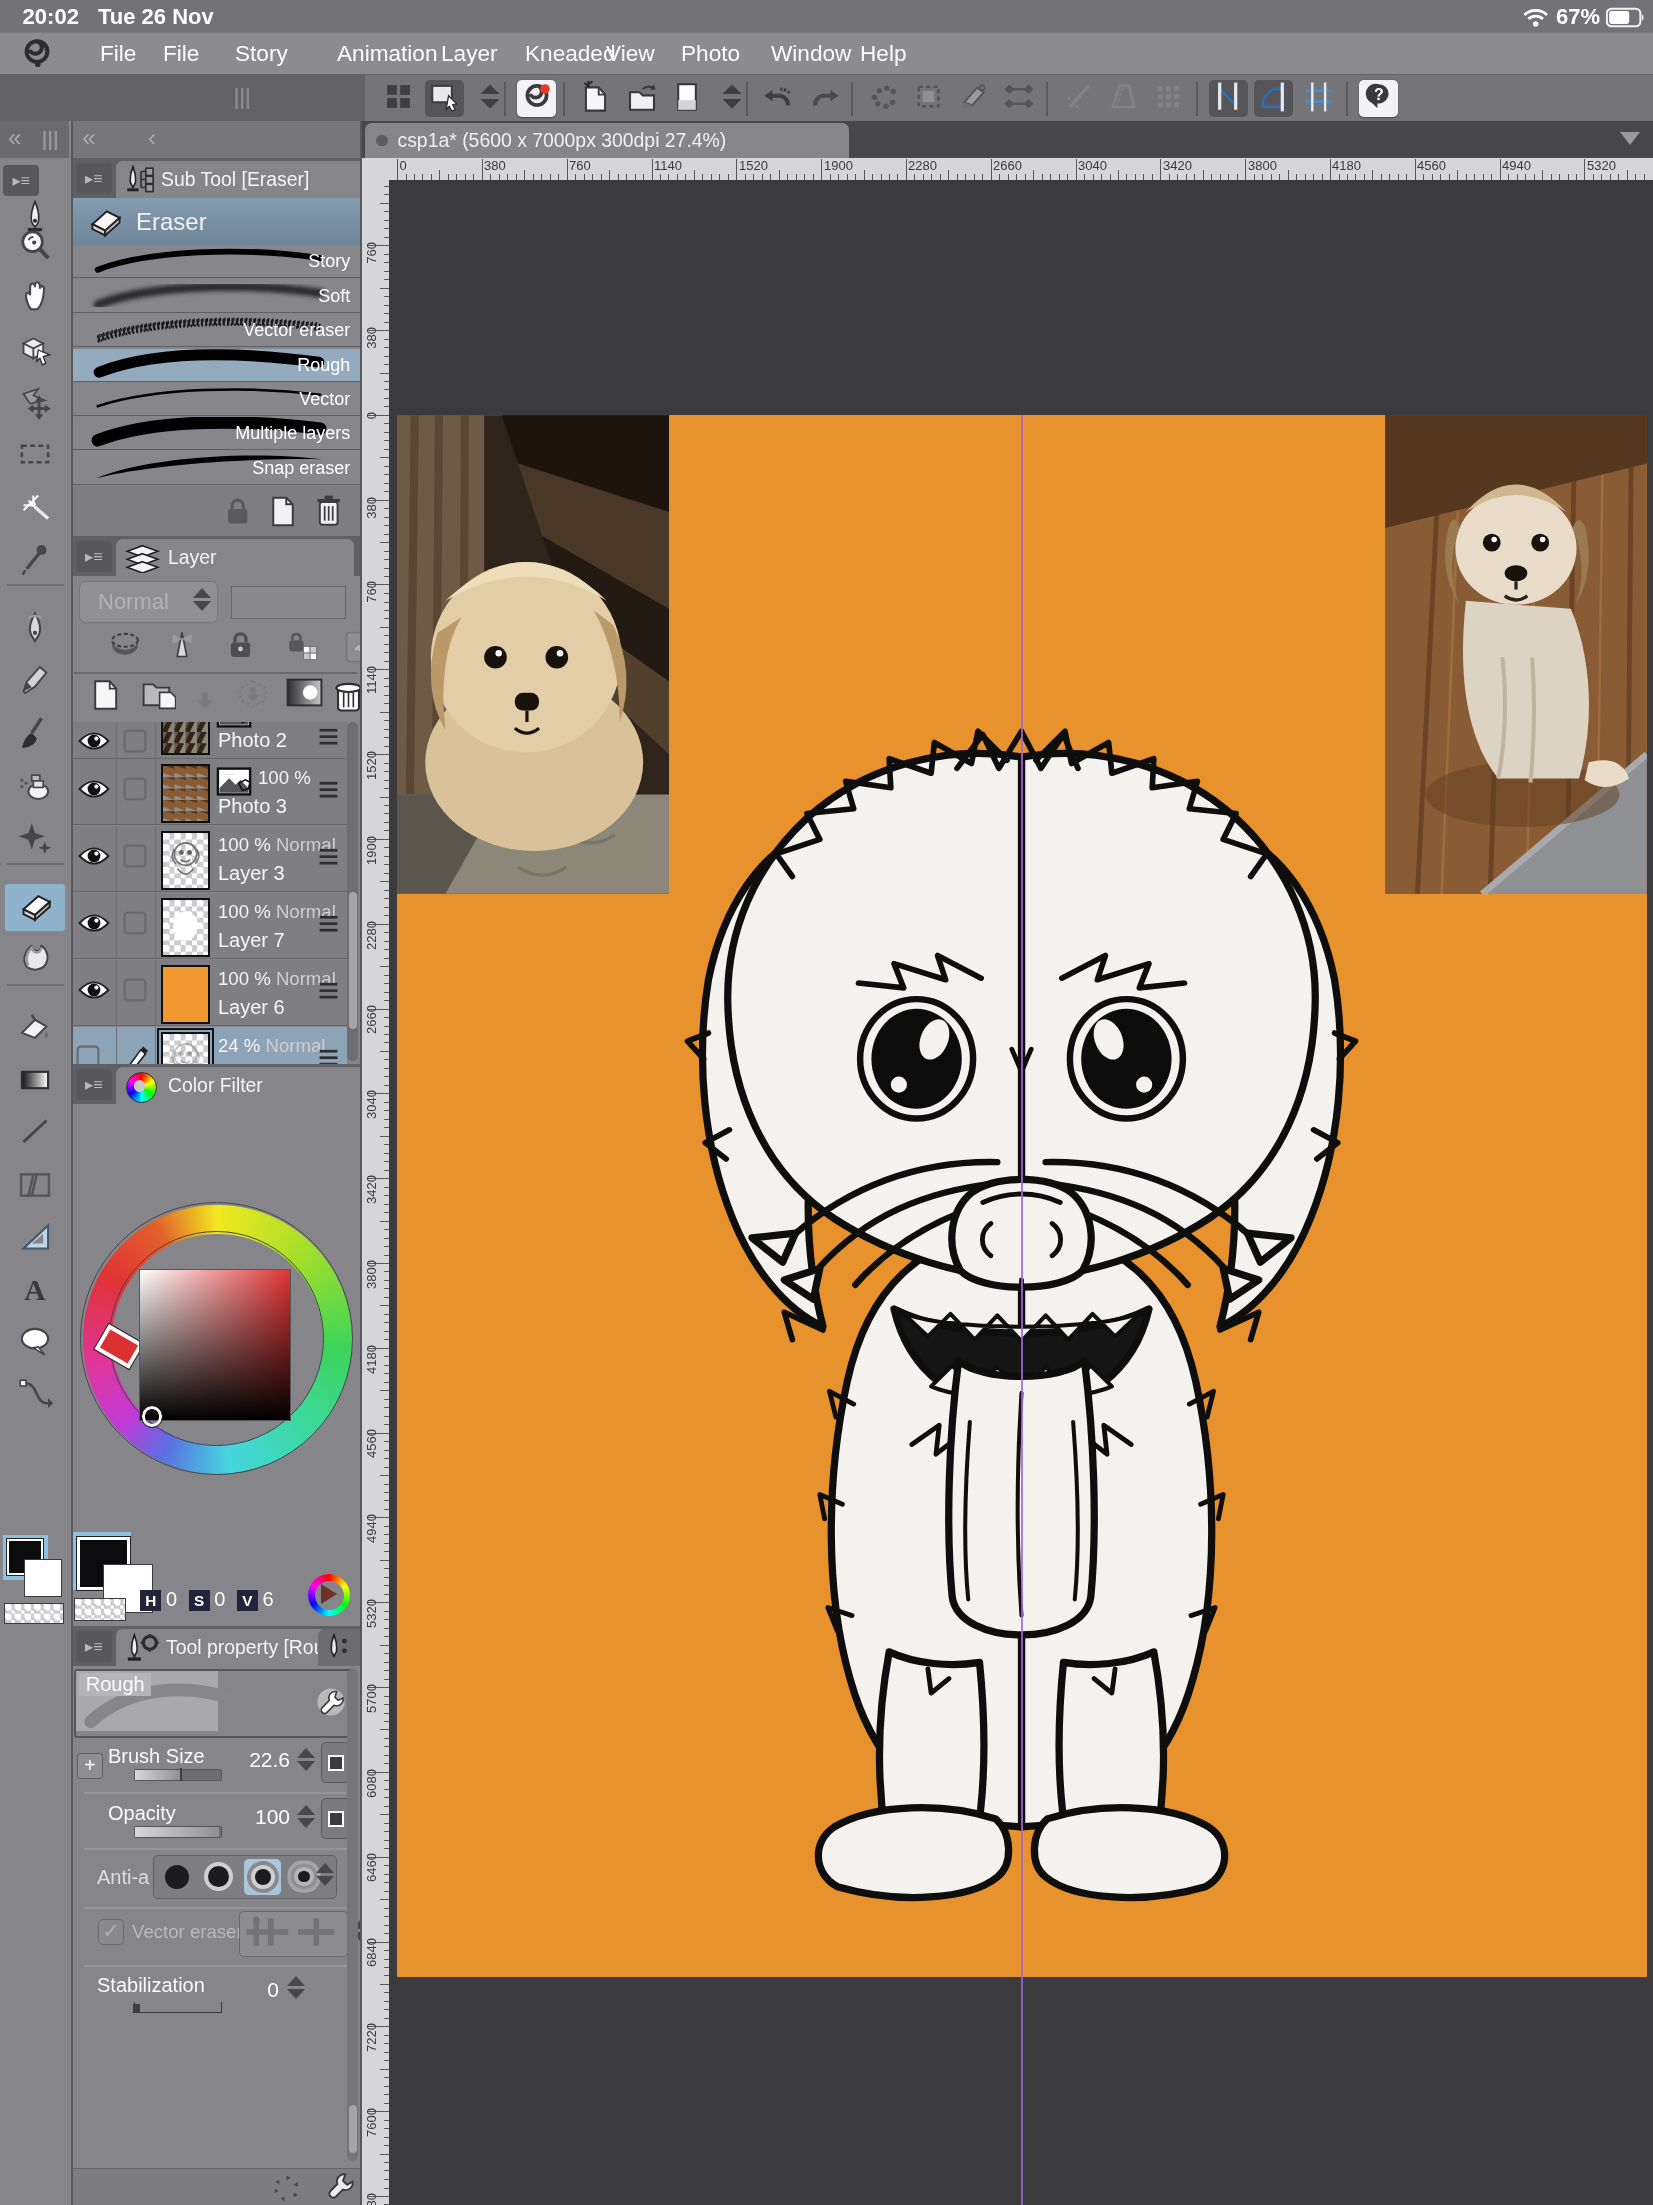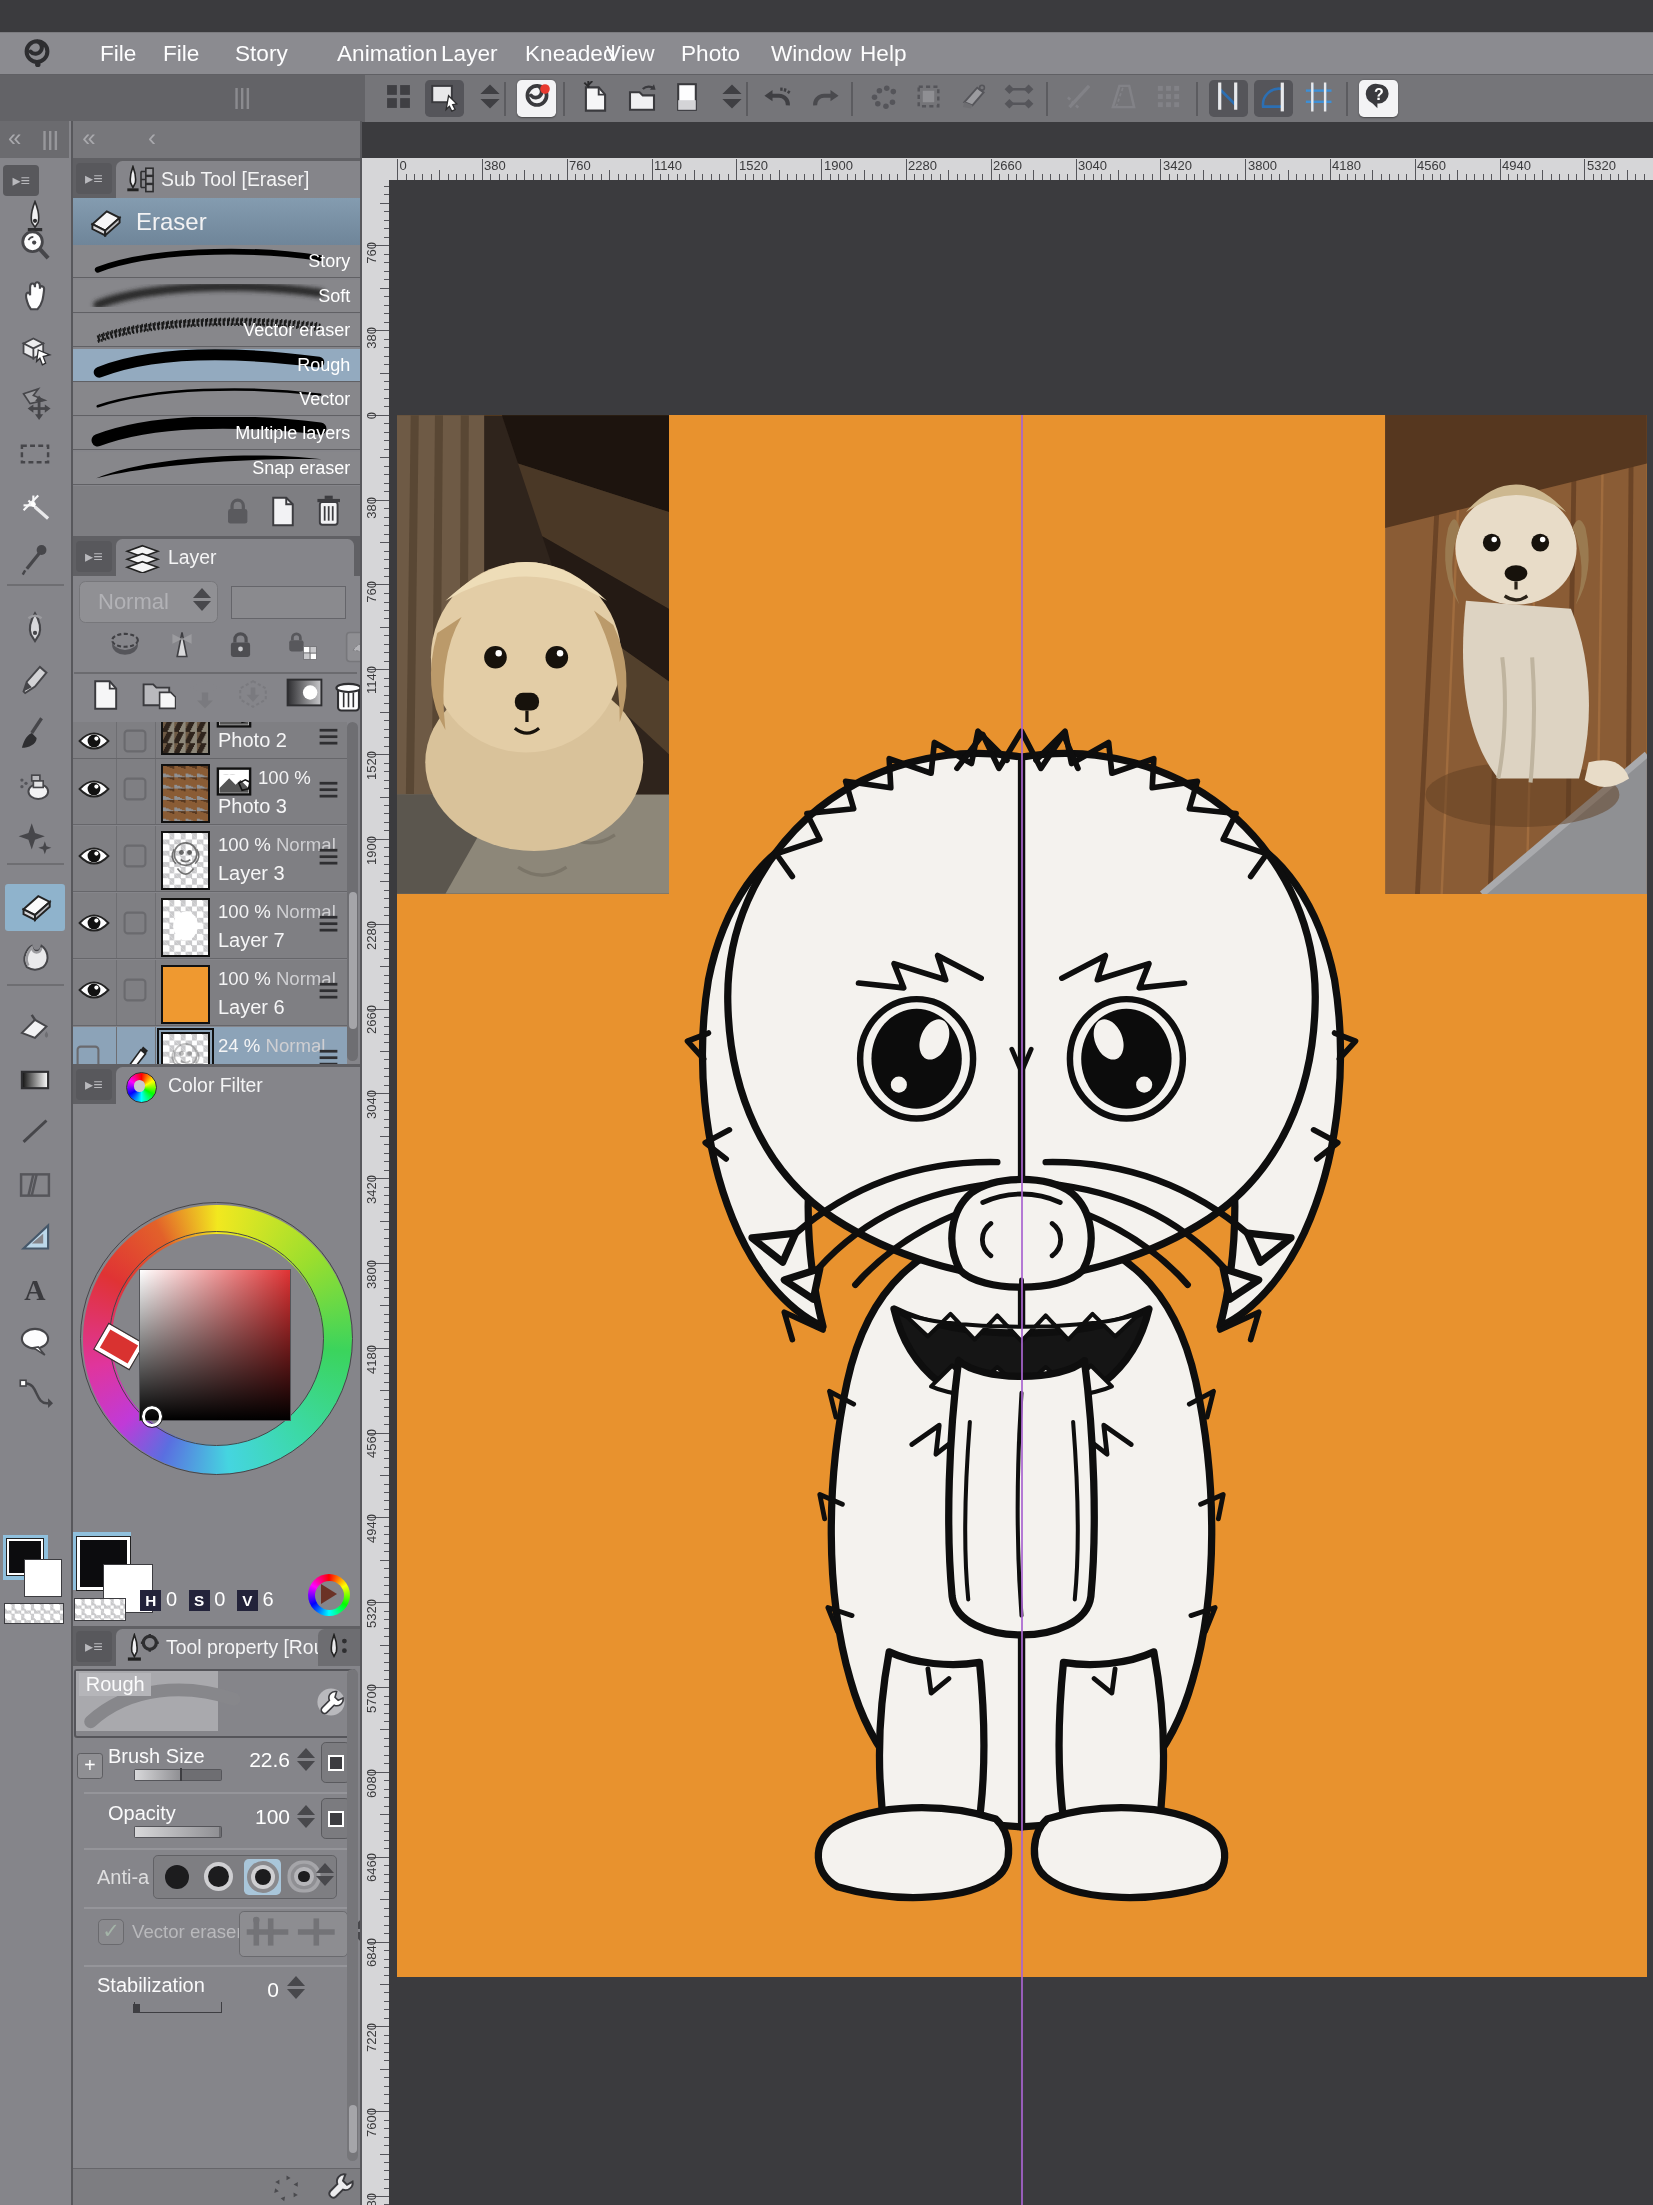--- a/index.html
+++ b/index.html
@@ -61,20 +61,39 @@
   #guide-line{position:absolute;left:632px;top:235px;width:1.6px;height:1790px;background:#a864cf;opacity:.85;}
   .hsvbadge{display:inline-block;width:21px;height:21px;background:#23233a;color:#fff;font-size:15.3px;font-weight:bold;
             text-align:center;line-height:21px;margin:0 4.8px 0 11.3px;}
   .hsvval{color:#fff;font-size:20px;}
 </style>
 </head>
 <body>
 
 <div id="app">
 
+  <div class="abs" id="status-bar">
+    <span class="abs" style="left:22.6px;top:4px">20:02</span>
+    <span class="abs" style="left:98px;top:4px">Tue 26 Nov</span>
+    <span class="abs" style="left:1522px;top:6.5px">
+      <svg width="27.4" height="21" viewBox="0 0 34 26">
+          <path d="M3,10 a20,20 0 0 1 28,0" fill="none" stroke="#fff" stroke-width="3.4"></path>
+          <path d="M8,15 a13,13 0 0 1 18,0" fill="none" stroke="#fff" stroke-width="3.4"></path>
+          <circle cx="17" cy="21" r="3.4" fill="#fff"></circle>
+        </svg>
+    </span>
+    <span class="abs" style="left:1556px;top:4px">67%</span>
+    <span class="abs" style="left:1606px;top:6.5px">
+      <svg width="40" height="21" viewBox="0 0 50 26">
+          <rect x="1" y="2" width="42" height="22" rx="6" fill="none" stroke="#f4f4f5" stroke-width="2.6"></rect>
+          <rect x="4" y="5" width="25" height="16" rx="3" fill="#fff"></rect>
+          <path d="M45,9 v8 a5,5 0 0 0 0,-8" fill="#f4f4f5"></path>
+        </svg>
+    </span>
+  </div>
 
   <div class="abs" id="menu-bar">
     <span class="abs" style="left:21px;top:4.8px">
       <svg width="32" height="32" viewBox="0 0 40 40">
           <path d="M20,4 a13,13 0 1 0 13,13 c0,-8 -6,-13 -13,-13 a8,8 0 1 1 -8,13" fill="none" stroke="#2d2d30" stroke-width="5" stroke-linecap="round"></path>
           <circle cx="21" cy="33" r="3.4" fill="#2d2d30"></circle>
         </svg>
     </span>
   <span class="mi" style="left: 100px;">File</span>
       <span class="mi" style="left: 163px;">File</span>
@@ -1015,20 +1034,27 @@
           </g>
         </svg>
       <svg class="abs" style="left:252px;top:2.4px" width="32" height="34" viewBox="0 0 40 42">
           <path d="M28,4 a9,9 0 0 0 -10,12 L9,25 a5,5 0 0 0 7,7 L25,23 a9,9 0 0 0 12,-10 l-7,4 -5,-5 Z" fill="#ececee" stroke="#3a3a3e" stroke-width="2.4"></path>
         </svg>
     </div>
   </div>
   <div class="strip-sep"></div>
   <div class="abs" style="left:360px;top:121px;width:1.6px;height:2084px;background:#58585c"></div>
 
+  <div class="abs" id="tabbar">
+    <div id="doc-tab">
+      <span style="width:11.3px;height:11.3px;border-radius:50%;background:#5d5d61;margin:0 9.7px 0 11.3px"></span>
+      <span>csp1a* (5600 x 7000px 300dpi 27.4%)</span>
+    </div>
+    <div class="abs" style="right:14.5px;top:11.3px;width:0;height:0;border-left:10.5px solid transparent;border-right:10.5px solid transparent;border-top:13px solid #9a9a9e"></div>
+  </div>
 
   <div class="abs ruler" style="left:362px;top:158px;width:27.4px;height:22px;border-right:0.8px solid #8c8c90;border-bottom:0.8px solid #8c8c90"></div>
   <div class="abs ruler" id="hruler" style="left:389px;top:158px;width:1264px;height:22px;border-bottom:0.8px solid #8c8c90">
       <div class="rtick" style="left: 8px; bottom: 0px; width: 0.8px; height: 21px;"></div>
       <span class="rlab" style="left: 10.5px; top: 0px;">0</span>
       <div class="rtick" style="left: 16.5px; bottom: 0px; width: 0.8px; height: 5.7px;"></div>
       <div class="rtick" style="left: 25px; bottom: 0px; width: 0.8px; height: 5.7px;"></div>
       <div class="rtick" style="left: 33px; bottom: 0px; width: 0.8px; height: 5.7px;"></div>
       <div class="rtick" style="left: 42px; bottom: 0px; width: 0.8px; height: 5.7px;"></div>
       <div class="rtick" style="left: 50px; bottom: 0px; width: 0.8px; height: 9.7px;"></div>

